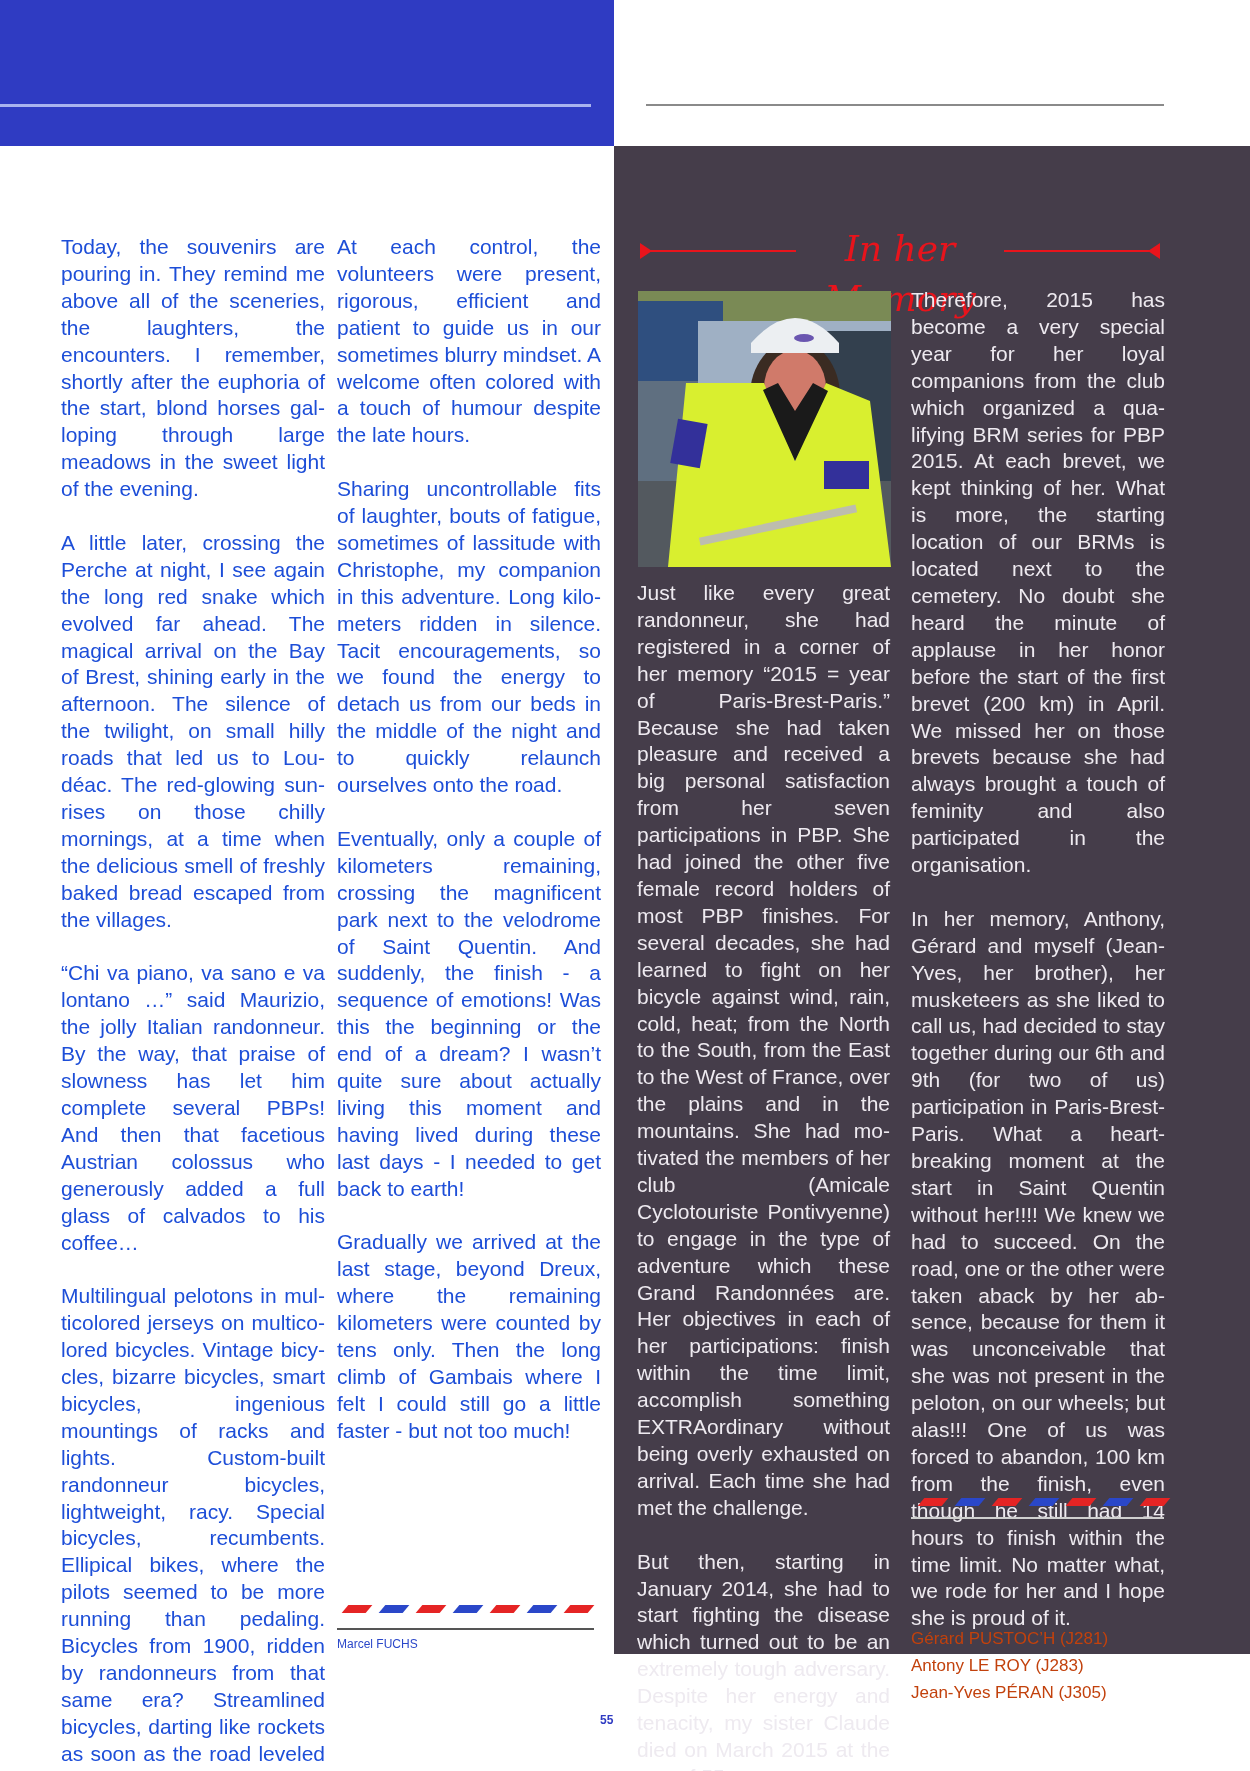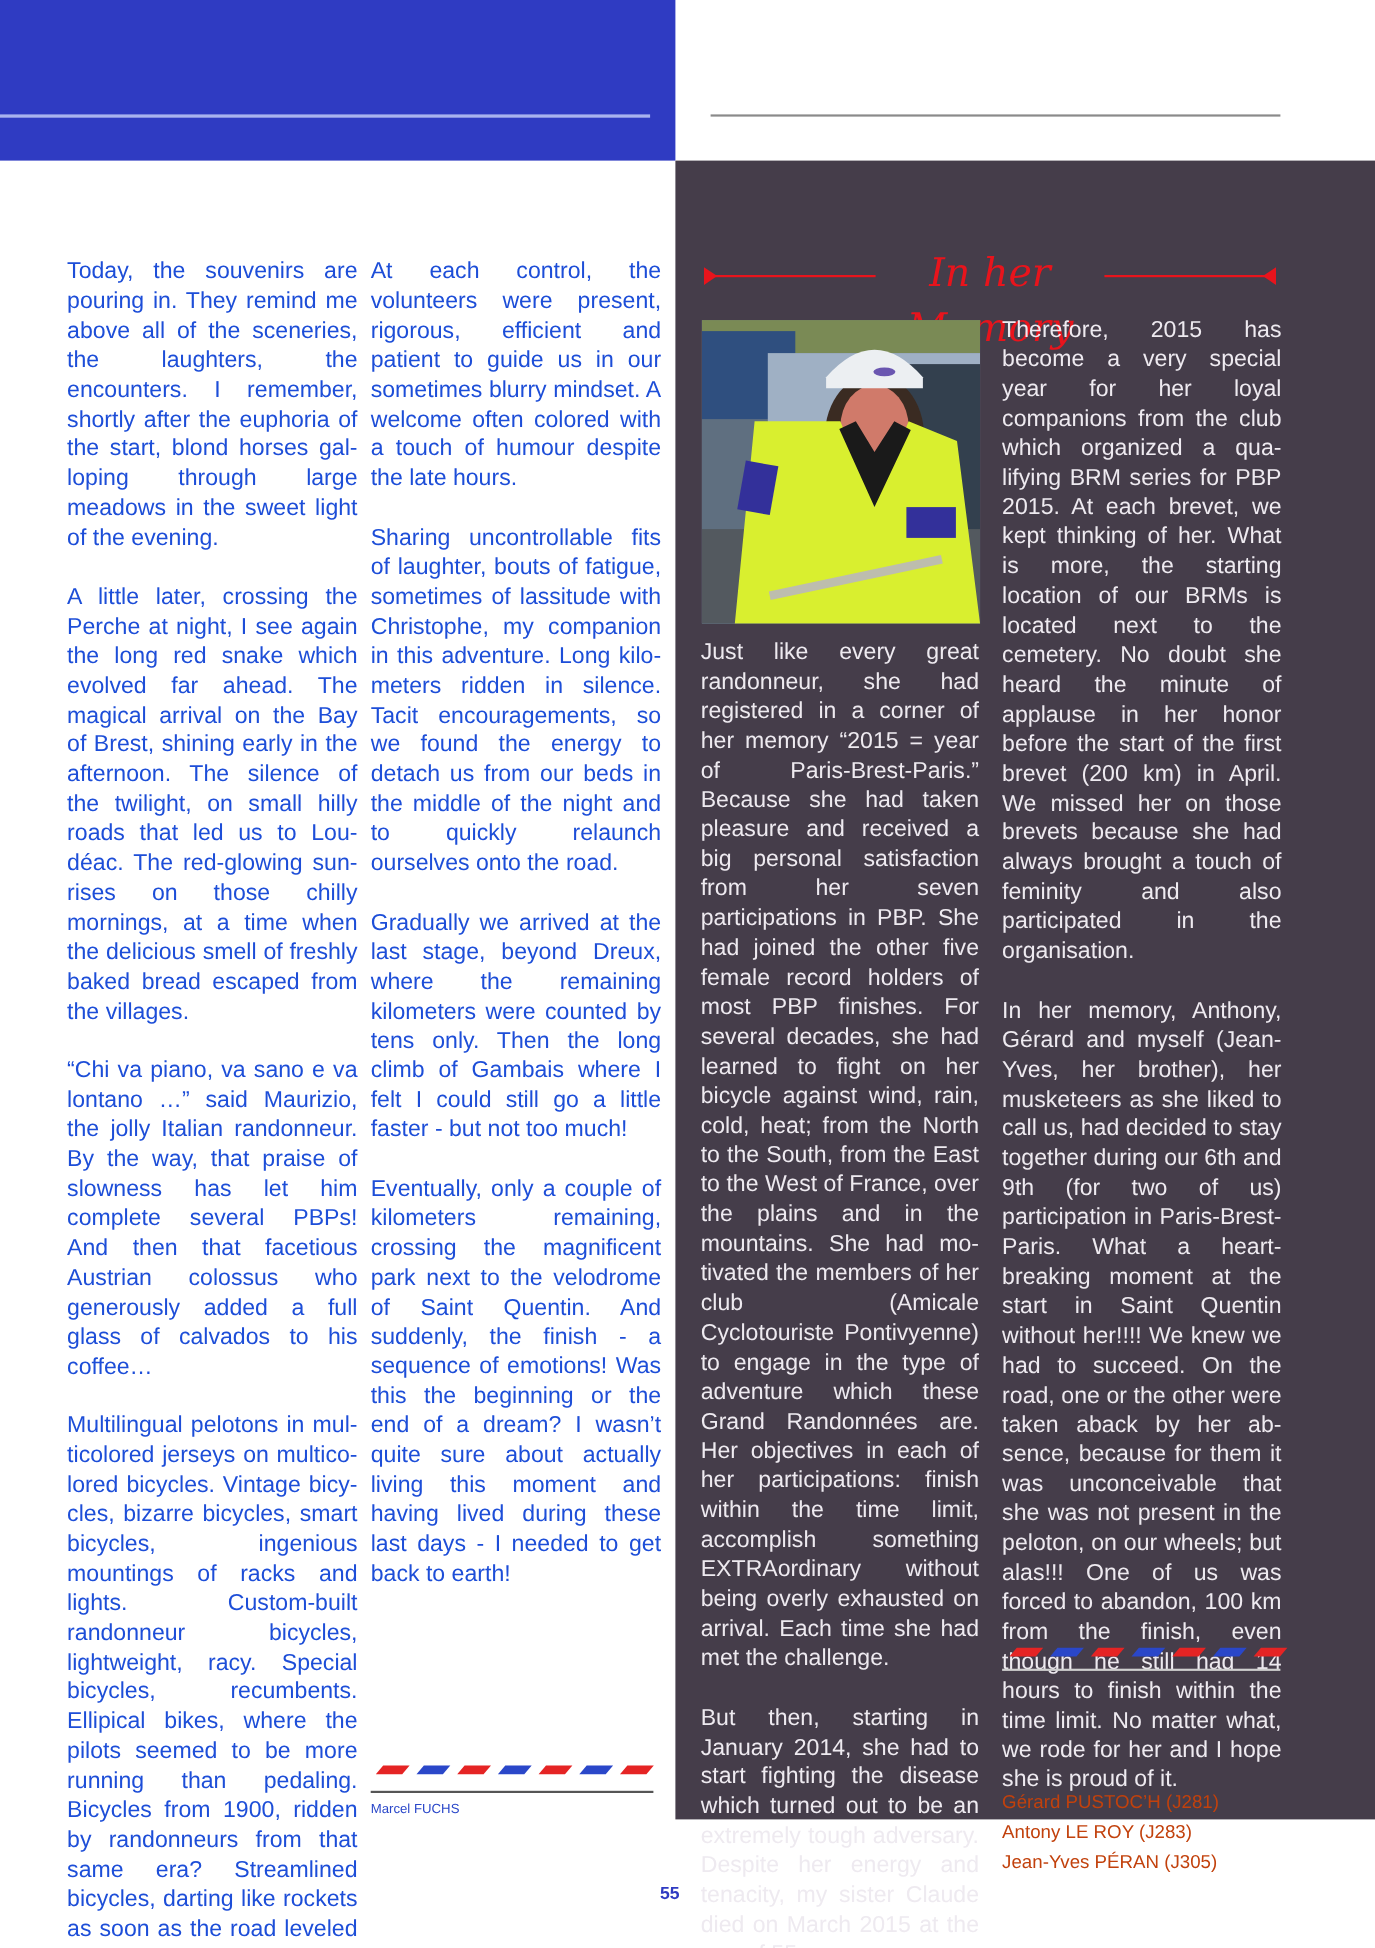--- a/index.html
+++ b/index.html
@@ -86,43 +86,43 @@
   .stripes-right { left: 921px; top: 1498px; }
   .rule-right {
     position: absolute; left: 911px; top: 1517px; width: 253px; height: 2px; background: #cfcfcf;
   }
   .sig-names {
     position: absolute; left: 911px; top: 1597px;
     font-size: 17px; line-height: 27px; color: #c2410c; margin-top: 28px;
   }
   .page-number {
     position: absolute; left: 600px; top: 1713px;
-    font-size: 16px; font-weight: bold; color: #2f3bc2;
+    font-size: 12px; font-weight: bold; color: #2f3bc2;
   }
 </style>
 </head>
 <body>
 
 <div class="blue-block"></div>
 <div class="blue-rule"></div>
 <div class="grey-rule"></div>
 
 <div class="col col-1">
   <p>Today, the souvenirs are pou­ring in. They remind me above all of the sceneries, the laugh­ters, the encounters. I remem­ber, shortly after the euphoria of the start, blond horses gal­loping through large meadows in the sweet light of the eve­ning.</p>
   <p>A little later, crossing the Perche at night, I see again the long red snake which evolved far ahead. The magical arrival on the Bay of Brest, shining early in the afternoon. The si­lence of the twilight, on small hilly roads that led us to Lou­déac. The red-glowing sun­rises on those chilly mornings, at a time when the delicious smell of freshly baked bread escaped from the villages.</p>
   <p>“Chi va piano, va sano e va lontano …” said Maurizio, the jolly Italian randonneur. By the way, that praise of slowness has let him complete several PBPs! And then that facetious Austrian colossus who gene­rously added a full glass of calvados to his coffee…</p>
   <p>Multilingual pelotons in mul­ticolored jerseys on multico­lored bicycles. Vintage bicy­cles, bizarre bicycles, smart bicycles, ingenious mountings of racks and lights. Cus­tom-built randonneur bicy­cles, lightweight, racy. Special bicycles, recumbents. Ellipical bikes, where the pilots see­med to be more running than pedaling. Bicycles from 1900, ridden by randonneurs from that same era? Streamlined bicycles, darting like rockets as soon as the road leveled out …</p>
   <p>Children, all lence, stretching</p>
 </div>
 
 <div class="col col-2">
   <p>At each control, the volunteers were present, rigorous, effi­cient and patient to guide us in our sometimes blurry mindset. A welcome often colored with a touch of humour despite the late hours.</p>
   <p>Sharing uncontrollable fits of laughter, bouts of fatigue, sometimes of lassitude with Christophe, my companion in this adventure. Long kilo­meters ridden in silence. Tacit encouragements, so we found the energy to detach us from our beds in the middle of the night and to quickly relaunch ourselves onto the road.</p>
+  <p>Eventually, only a couple of kilometers remaining, crossing the magnificent park next to the velodrome of Saint Quen­tin. And suddenly, the finish - a sequence of emotions! Was this the beginning or the end of a dream? I wasn’t quite sure about actually living this moment and having lived du­ring these last days - I needed to get back to earth!</p>
   <p>Gradually we arrived at the last stage, beyond Dreux, where the remaining kilometers were counted by tens only. Then the long climb of Gambais where I felt I could still go a little faster - but not too much!</p>
-  <p>Eventually, only a couple of kilometers remaining, crossing the magnificent park next to the velodrome of Saint Quen­tin. And suddenly, the finish - a sequence of emotions! Was this the beginning or the end of a dream? I wasn’t quite sure about actually living this moment and having lived du­ring these last days - I needed to get back to earth!</p>
 </div>
 
 <div class="sig-stripes stripes-left">
   <span class="stripe-red"></span>
   <span class="stripe-blue"></span>
   <span class="stripe-red"></span>
   <span class="stripe-blue"></span>
   <span class="stripe-red"></span>
   <span class="stripe-blue"></span>
   <span class="stripe-red"></span>

